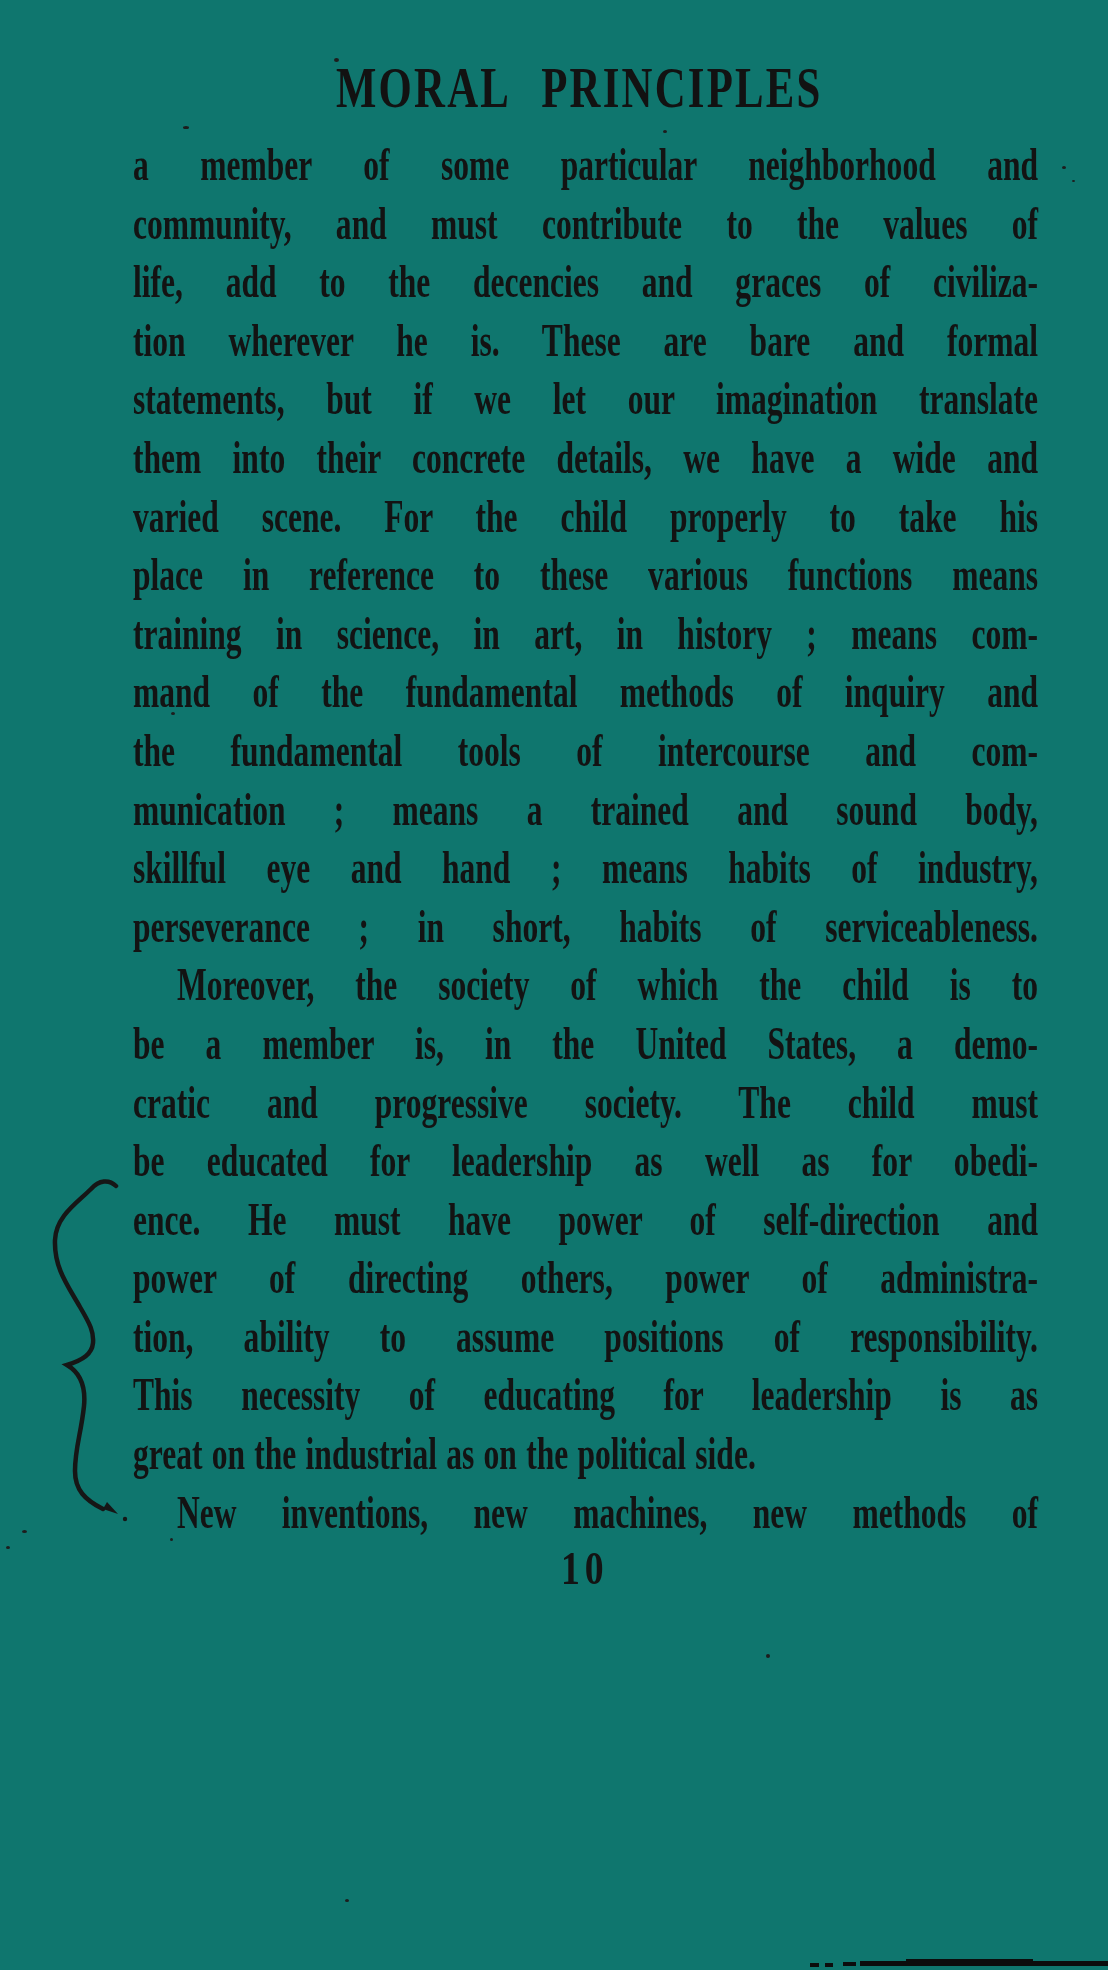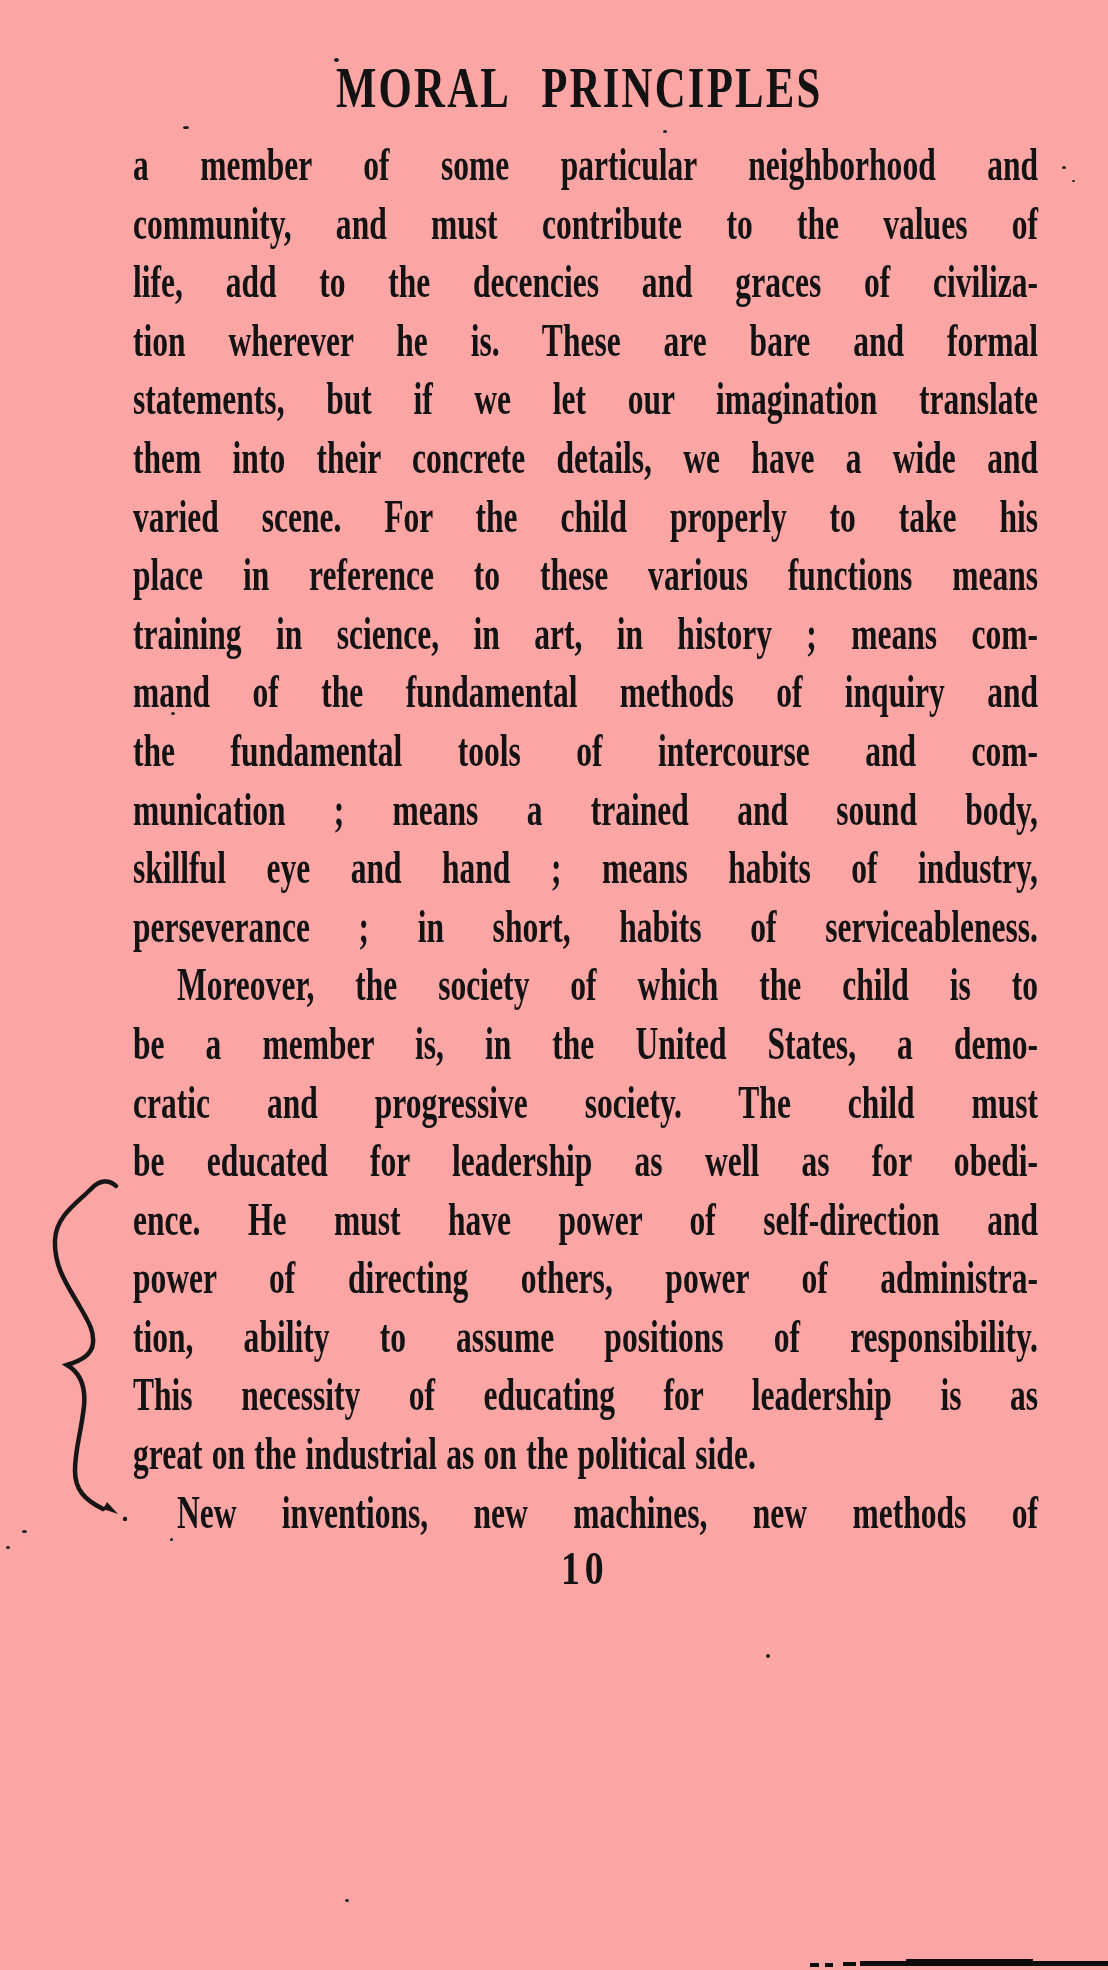--- a/index.html
+++ b/index.html
@@ -1,20 +1,20 @@
 <!DOCTYPE html>
 <html><head>
 <meta charset="utf-8">
 <style>
   html,body { margin:0; padding:0; background:#e8e8e8; }
   .page {
     position:relative;
     width:1108px; height:1970px;
     margin:0 auto;
-    background:#fca5a5;
+    background:#0f766e;
     overflow:hidden;
     font-family:"Liberation Serif", serif;
     color:#141414;
   }
 
   
   .title-wrap {
     position:absolute; left:336px; top:60px;
     width:760px;
     transform:scaleX(0.75); transform-origin:0 0;

